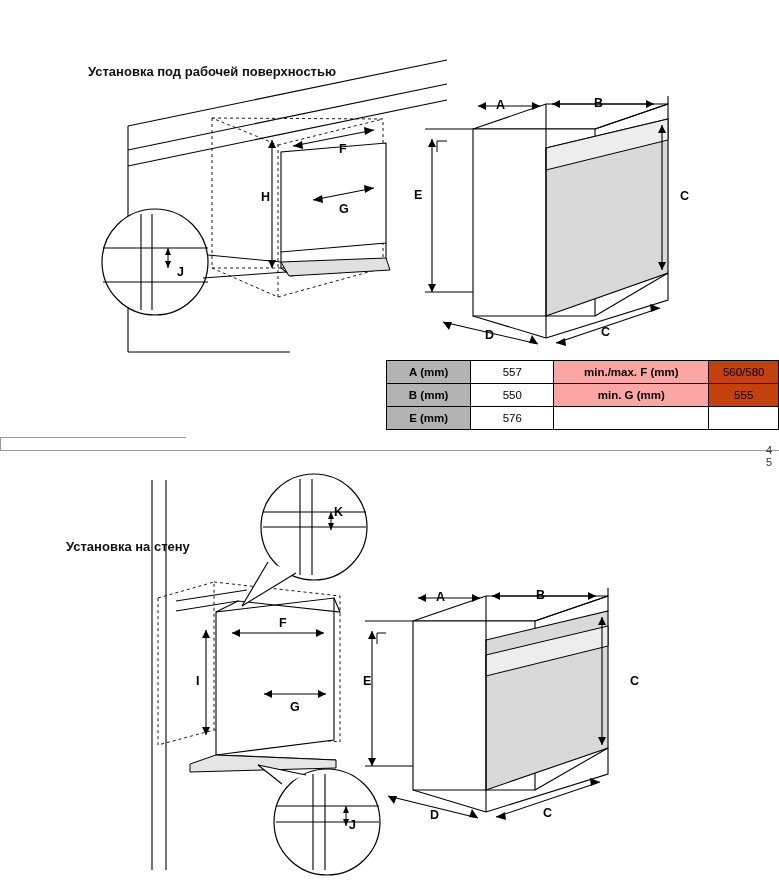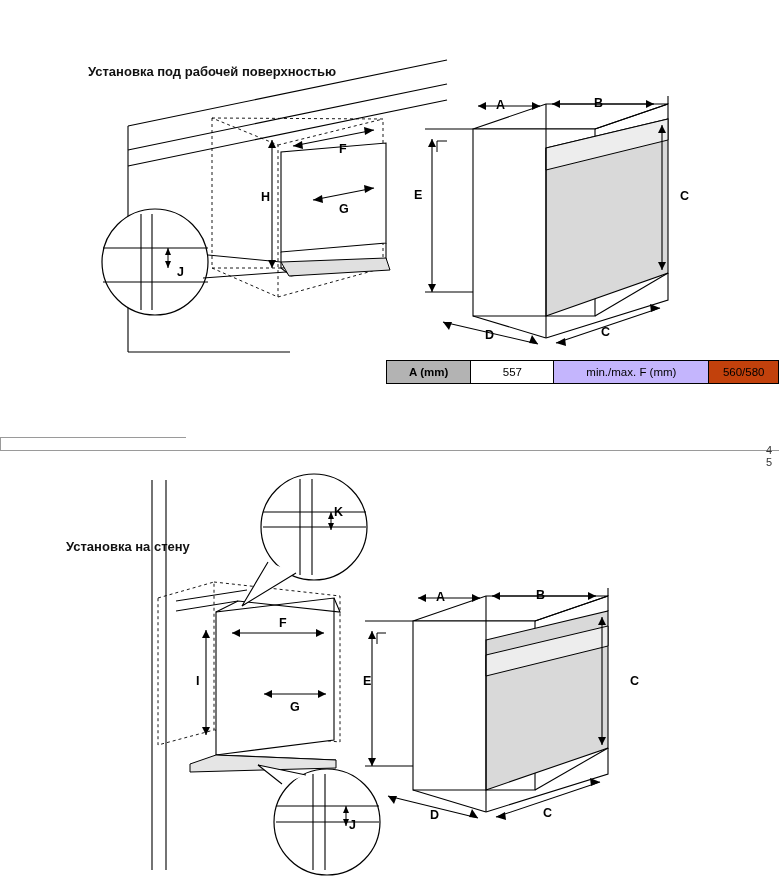--- a/index.html
+++ b/index.html
@@ -67,22 +67,22 @@
     font-weight: bold;
     width: 78px;
     margin-top: 20px;
   }
   .spec-table td.val {
     background: #fff;
     width: 78px;
     margin-left: 44px;
   }
   .spec-table td.hdr2 {
-    background: #c4b5fd;
-    font-weight: normal;
+    background: #fca5a5;
+    font-weight: bold;
     width: 150px;
   }
   .spec-table td.val2 {
     background: #c2410c;
     width: 62px;
   }
   .spec-table td.blank {
     background: #fff;
     border: 1px solid #000;
   }
@@ -207,20 +207,32 @@
   <div class="panel-border-left" style="left:0; top:437px; height:13px;"></div>
   <div class="edge-marks" style="left:766px; top:444px;">4<br>5</div>
 
   <table class="spec-table" style="left:386px; top:360px;">
     <tbody>
       <tr>
         <td class="hdr">A (mm)</td>
         <td class="val">557</td>
         <td class="hdr2">min./max. F (mm)</td>
         <td class="val2">560/580</td>
+      </tr>
+      <tr>
+        <td class="hdr">B (mm)</td>
+        <td class="val">550</td>
+        <td class="hdr2">min. G (mm)</td>
+        <td class="val2">555</td>
+      </tr>
+      <tr>
+        <td class="hdr">E (mm)</td>
+        <td class="val">576</td>
+        <td class="blank"></td>
+        <td class="blank"></td>
       </tr>
     </tbody>
   </table>
 
   <div class="heading" style="left:66px; top:539px;text-align:center;">Установка на стену</div>
 
   <svg class="dia" width="779" height="889">
     <g fill="none" stroke="#000" stroke-width="1.1">
 
       <line x1="152" y1="480" x2="152" y2="870"></line>

